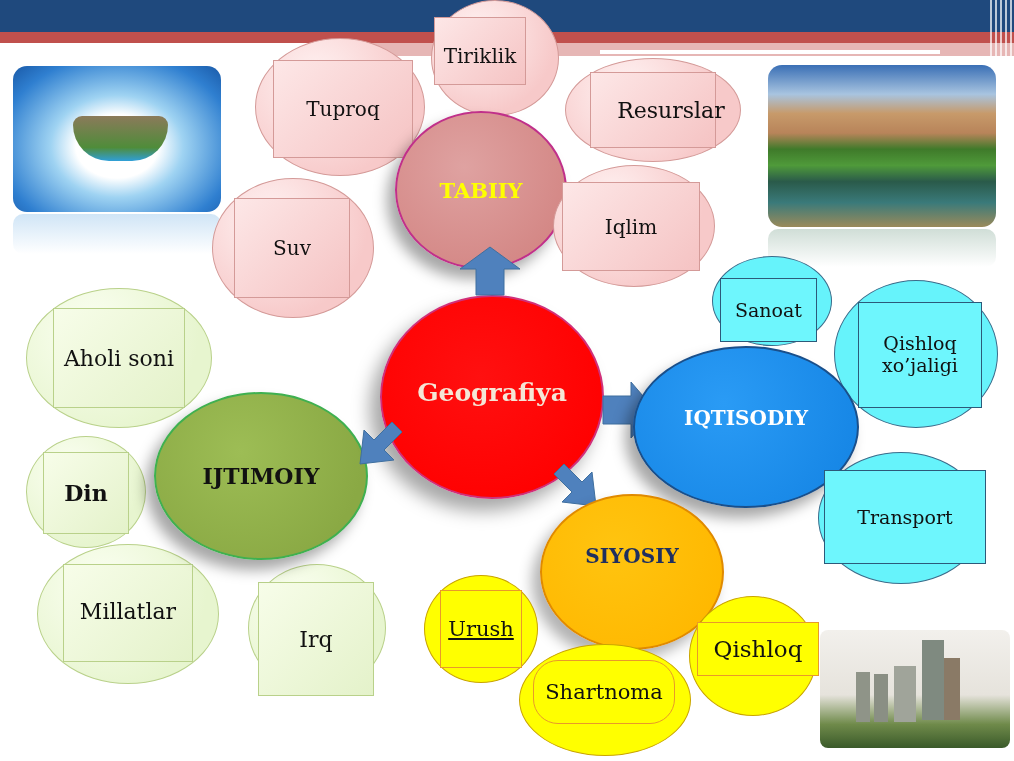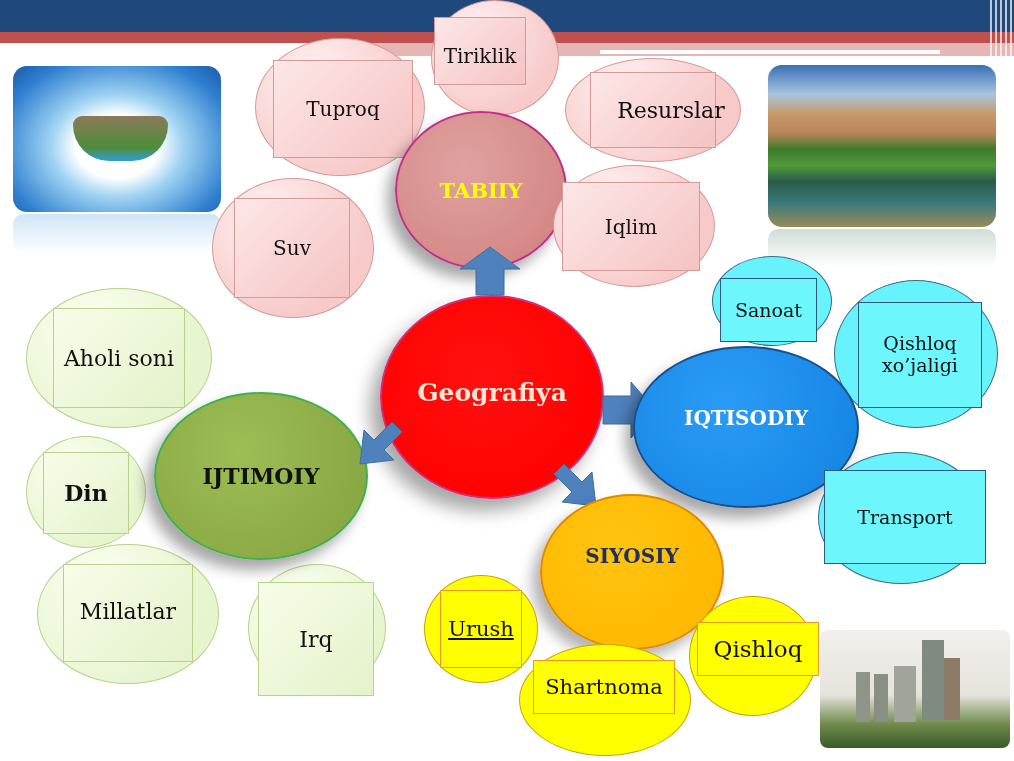--- a/index.html
+++ b/index.html
@@ -135,20 +135,20 @@
 
 <div class="ell" style="left:540px;top:494px;width:184px;height:156px;background:radial-gradient(circle at 40% 35%,#ffc410,#ffb800 80%);border:2px solid #e08a00;box-shadow:-8px 10px 14px rgba(0,0,0,.3);"></div>
 <div class="box label-bold" style="left:540px;top:538px;width:184px;height:36px;color:#1f2f5f;font-size:20px;">SIYOSIY</div>
 
 <div class="ell yel-e" style="left:424px;top:575px;width:114px;height:108px;"></div>
 <div class="box yel-b" style="left:440px;top:590px;width:82px;height:78px;text-decoration:underline;">
     <span>Urush</span>
   </div>
 
 <div class="ell yel-e" style="left:519px;top:644px;width:172px;height:112px;"></div>
-<div class="box yel-b" style="left:533px;top:660px;width:142px;height:54px;">
+<div class="box yel-b" style="left:533px;top:660px;width:142px;height:64px;border-radius:25px;">
     <span>Shartnoma</span>
   </div>
 
 <div class="ell yel-e" style="left:689px;top:596px;width:128px;height:120px;"></div>
 <div class="box yel-b" style="left:697px;top:622px;width:122px;height:54px;font-size:23px;">
     <span>Qishloq</span>
   </div>
 
 </body></html>

